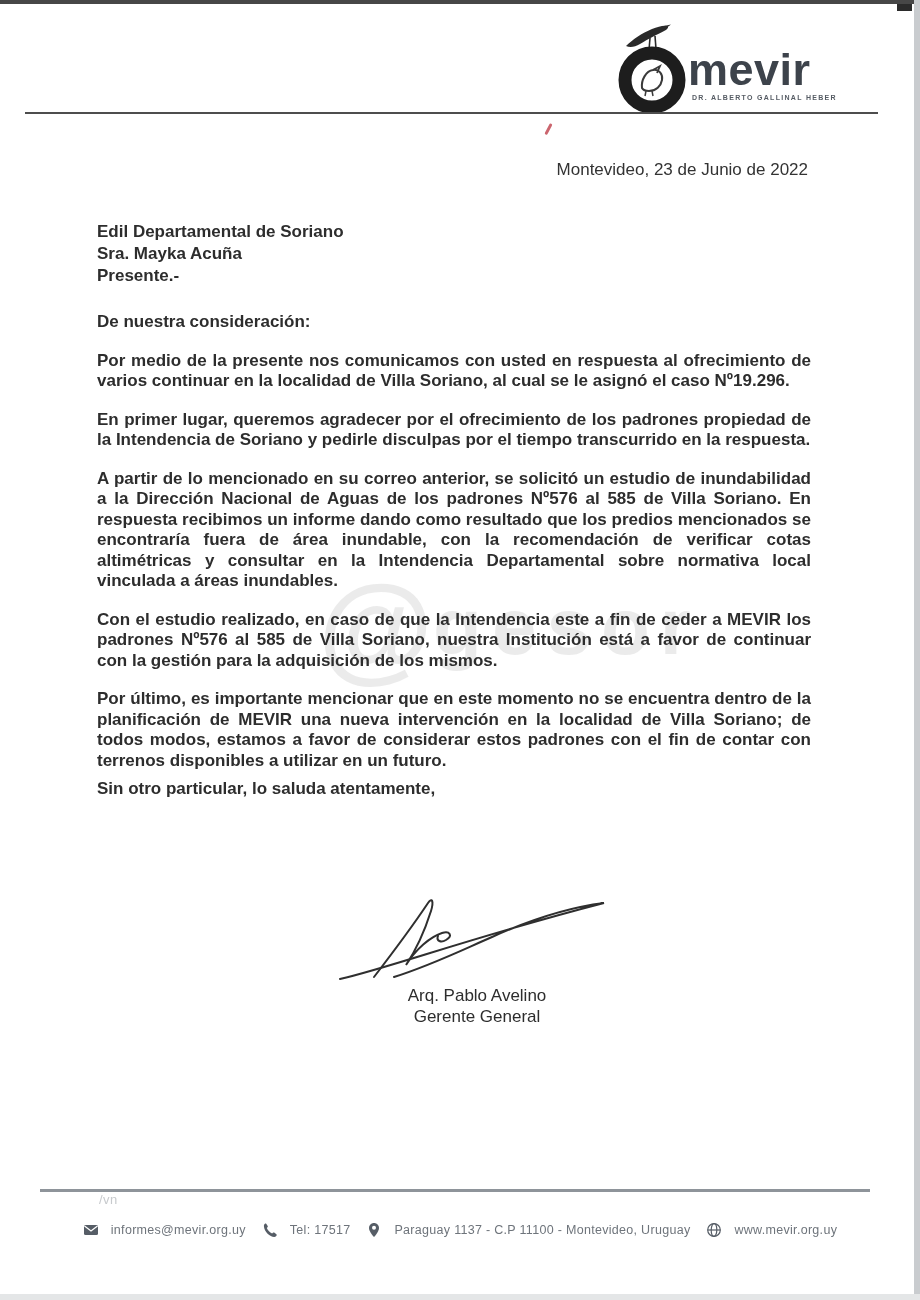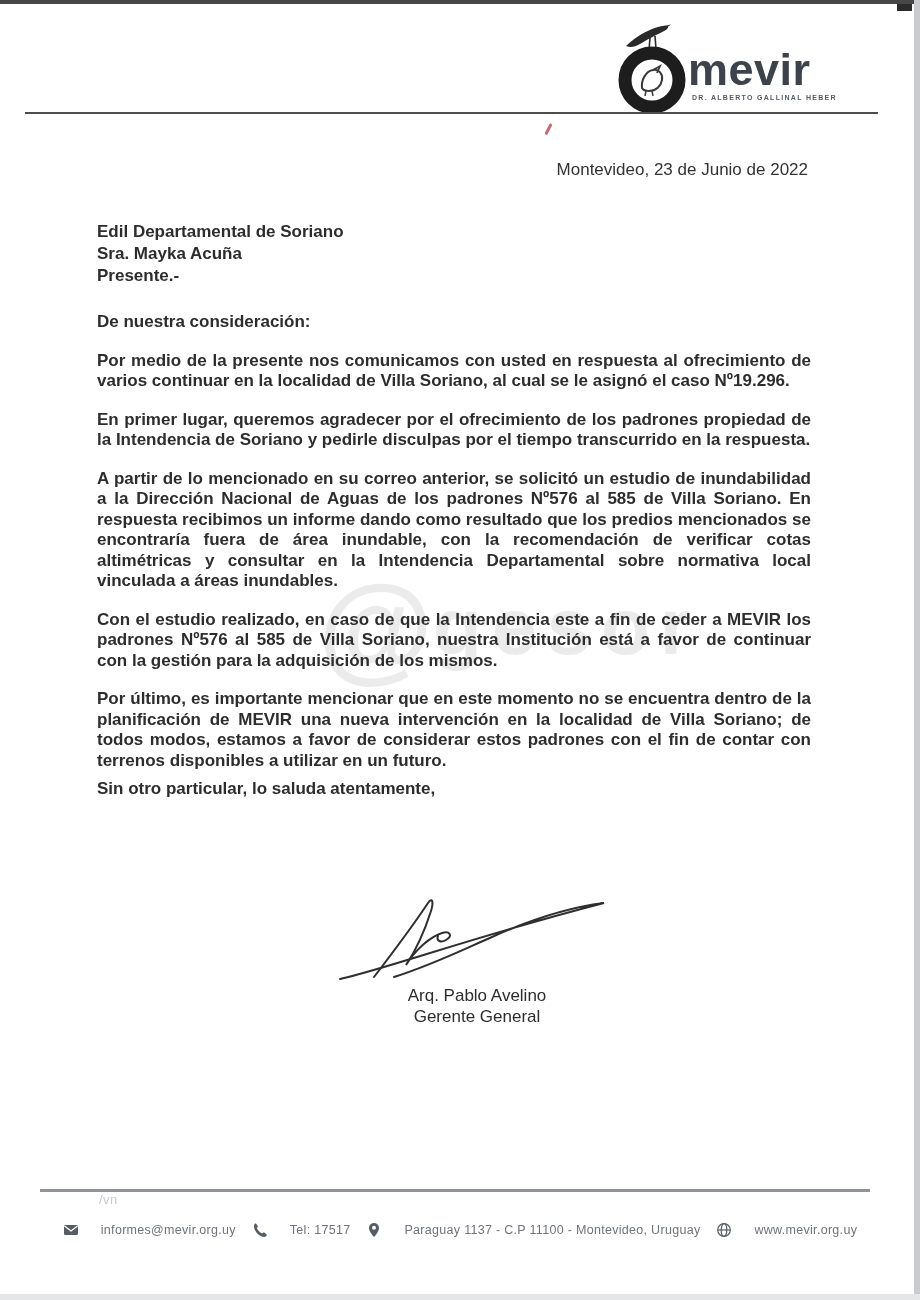--- a/index.html
+++ b/index.html
@@ -70,21 +70,21 @@
     font-size: 13px; color: #c7cacd; letter-spacing: 0.5px; margin-top: 40px;
   }
 
   
   .footer-rule { position: absolute; top: 1189px; left: 40px; width: 830px; height: 2.5px; background: #8e949a; }
   .footer-row {
     position: absolute; top: 1222px; left: 0; width: 100%;
     display: flex; justify-content: center; align-items: center; gap: 16px;
     font-size: 12.5px; color: #6e747b; letter-spacing: 0.3px;
   }
-  .footer-item { display: flex; align-items: center; gap: 22px; white-space: nowrap; }
+  .footer-item { display: flex; align-items: center; gap: 12px; white-space: nowrap; }
   .footer-icon { width: 16px; height: 16px; color: #565d66; flex: 0 0 auto; }
 </style>
 </head>
 <body>
 
 <div class="scan-page">
 
   <div class="scan-top-bar"></div>
   <div class="scan-right-edge"></div>
   <div class="scan-bottom-edge"></div>

